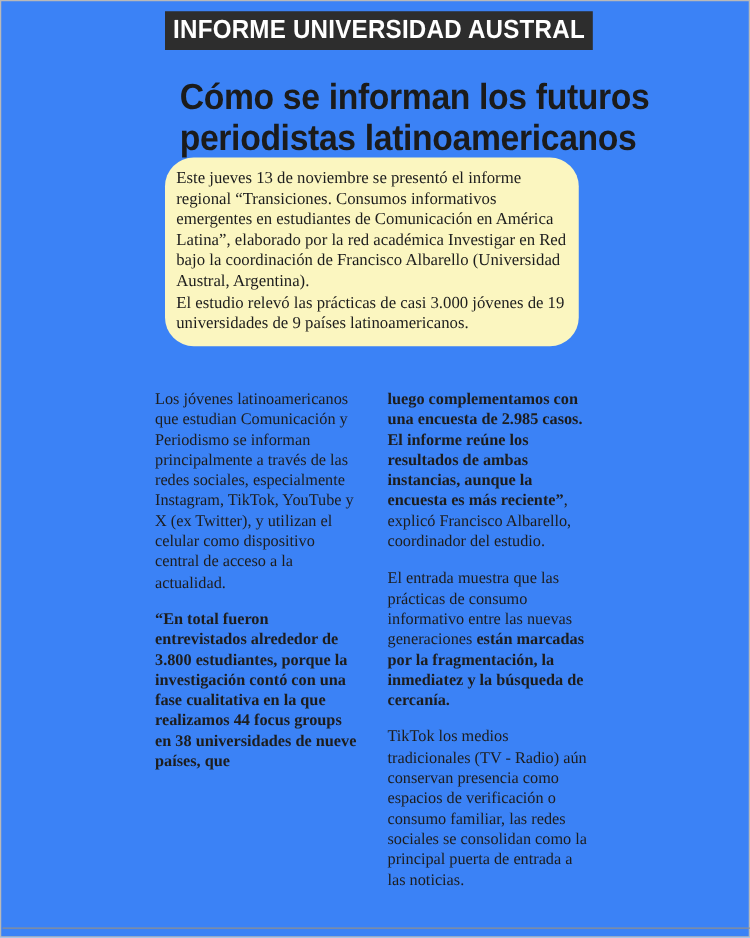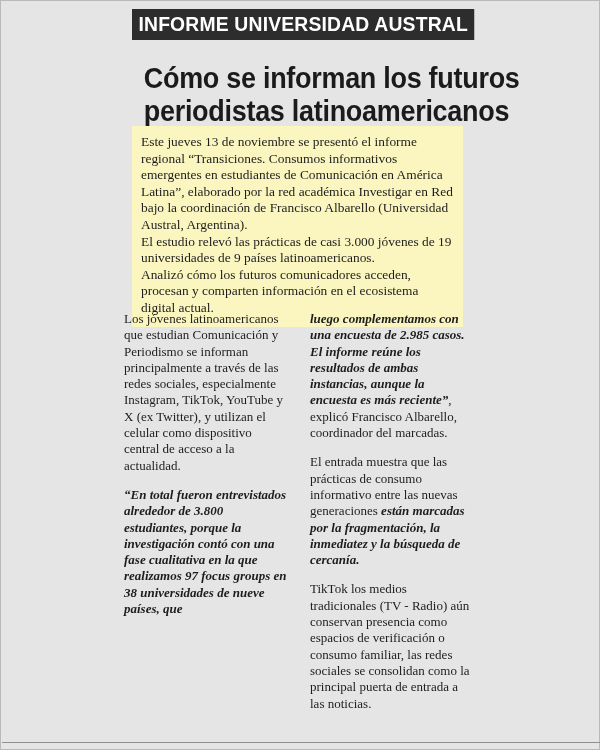--- a/index.html
+++ b/index.html
@@ -12,21 +12,21 @@
     height: 750px;
     overflow: hidden;
     font-family: "Liberation Serif", serif;
     color: #1a1a1a;
   }
   .page {
     position: relative;
     box-sizing: border-box;
     width: 600px;
     height: 750px;
-    background: #e5e5e5;
+    background: #3b82f6;
     border: 1px solid #b9b9b9;
   }
   
   .kicker-wrap {
     position: absolute;
     left: 131px;
     top: 8px;
     width: 331px;
   }
   .kicker {
@@ -68,20 +68,21 @@
     position: absolute;
     left: 131px;
     top: 125px;
     width: 331px;
     box-sizing: border-box;
     background: #fbf6c0;
     padding: 8px 9px 10px 9px;
     font-size: 13.4px;
     line-height: 16.6px;
     color: #1d1d1d;
+    border-radius: 23px;
   }
   .lead p {
     margin: 0;
   }
   
   .columns {
     position: absolute;
     left: 123px;
     top: 310px;
     width: 350px;
@@ -100,21 +101,20 @@
     text-align: left;
   }
   .col p.gap {
     margin-top: 13px;
   }
   .col p.tight {
     margin-top: 0;
   }
   b, strong {
     font-weight: bold;
-    font-style: italic;
   }
   
   .bottom-rule {
     position: absolute;
     left: 1px;
     top: 741px;
     width: 598px;
     height: 1px;
     background: #8f8f8f;
   }
@@ -129,32 +129,31 @@
   </div>
 
   <h1 class="headline">
     <span class="ln">Cómo se informan los futuros</span>
     <span class="ln">periodistas latinoamericanos</span>
   </h1>
 
   <div class="lead">
     <p>Este jueves 13 de noviembre se presentó el informe regional “Transiciones. Consumos informativos emergentes en estudiantes de Comunicación en América Latina”, elaborado por la red académica Investigar en Red bajo la coordinación de Francisco Albarello (Universidad Austral, Argentina).</p>
     <p>El estudio relevó las prácticas de casi 3.000 jóvenes de 19 universidades de 9 países latinoamericanos.</p>
-    <p>Analizó cómo los futuros comunicadores acceden, procesan y comparten información en el ecosistema digital actual.</p>
   </div>
 
   <div class="columns">
 
     <div class="col">
       <p class="tight">Los jóvenes latinoamericanos que estudian Comunicación y Periodismo se informan principalmente a través de las redes sociales, especialmente Instagram, TikTok, YouTube y X (ex Twitter), y utilizan el celular como dispositivo central de acceso a la actualidad.</p>
-      <p class="gap"><b>“En total fueron entrevistados alrededor de 3.800 estudiantes, porque la investigación contó con una fase cualitativa en la que realizamos 97 focus groups en 38 universidades de nueve países, que</b></p>
+      <p class="gap"><b>“En total fueron entrevistados alrededor de 3.800 estudiantes, porque la investigación contó con una fase cualitativa en la que realizamos 44 focus groups en 38 universidades de nueve países, que</b></p>
     </div>
 
     <div class="col">
-      <p class="tight"><b>luego complementamos con una encuesta de 2.985 casos. El informe reúne los resultados de ambas instancias, aunque la encuesta es más reciente”</b><span>, explicó Francisco Albarello, coordinador del marcadas.</span></p>
+      <p class="tight"><b>luego complementamos con una encuesta de 2.985 casos. El informe reúne los resultados de ambas instancias, aunque la encuesta es más reciente”</b><span>, explicó Francisco Albarello, coordinador del estudio.</span></p>
       <p class="gap"><span>El entrada muestra que las prácticas de consumo informativo entre las nuevas generaciones </span><b>están marcadas por la fragmentación, la inmediatez y la búsqueda de cercanía.</b></p>
       <p class="gap">TikTok los medios tradicionales (TV - Radio) aún conservan presencia como espacios de verificación o consumo familiar, las redes sociales se consolidan como la principal puerta de entrada a las noticias.</p>
     </div>
 
   </div>
 
   <div class="bottom-rule"></div>
 
 </div>
 

